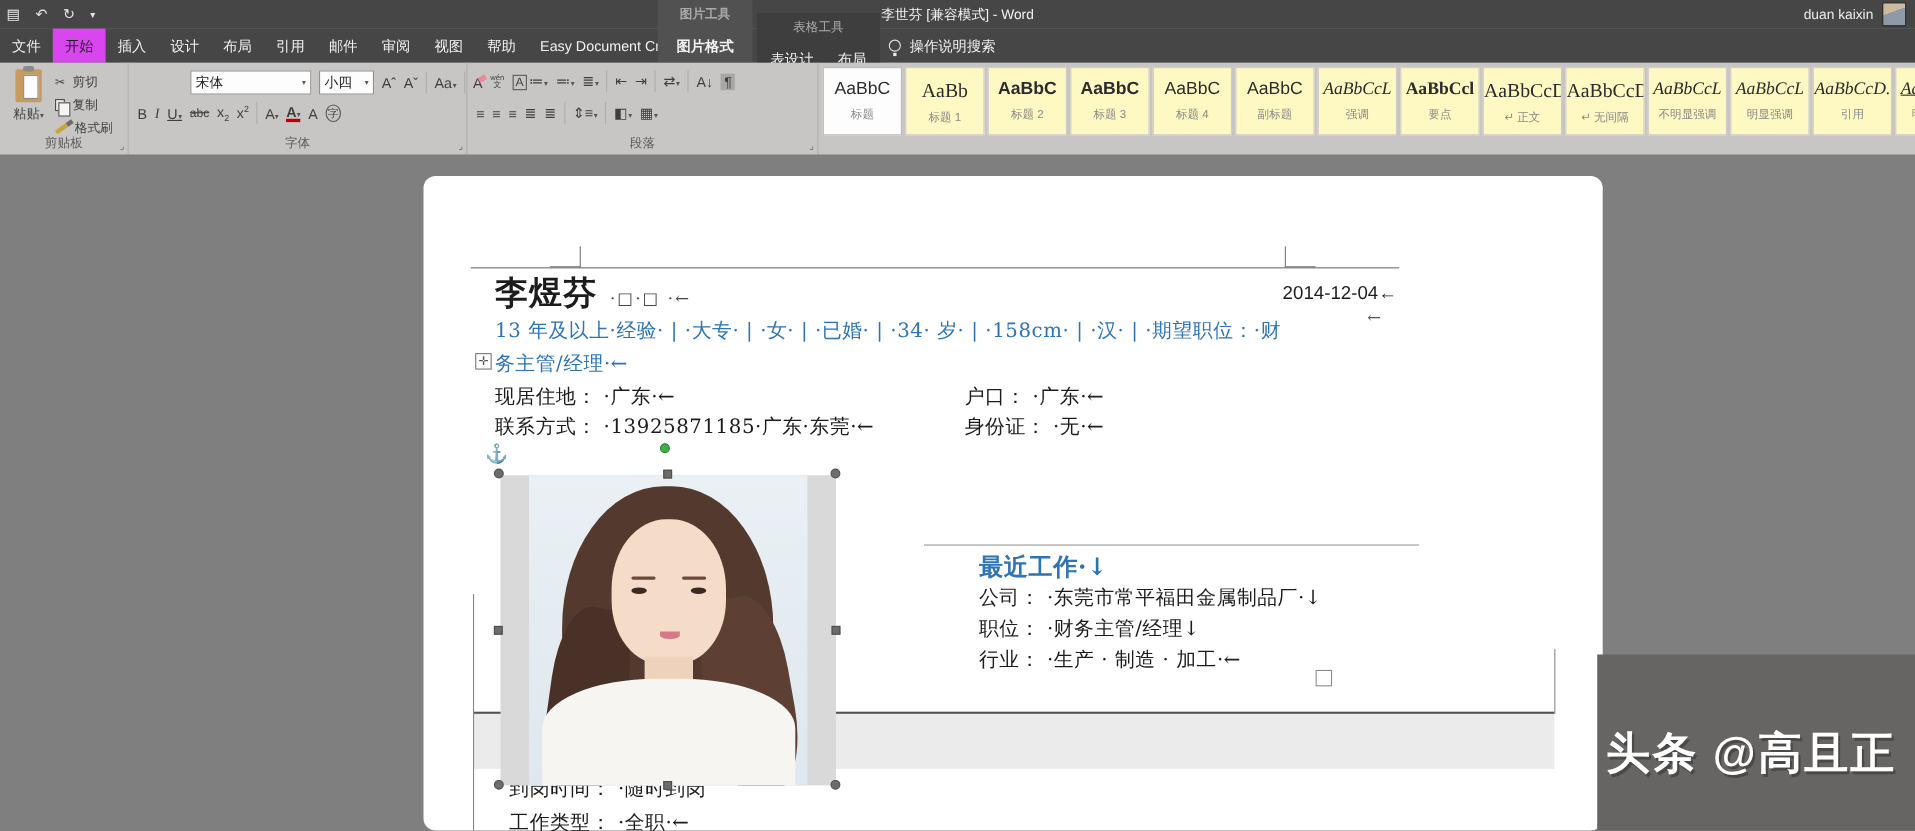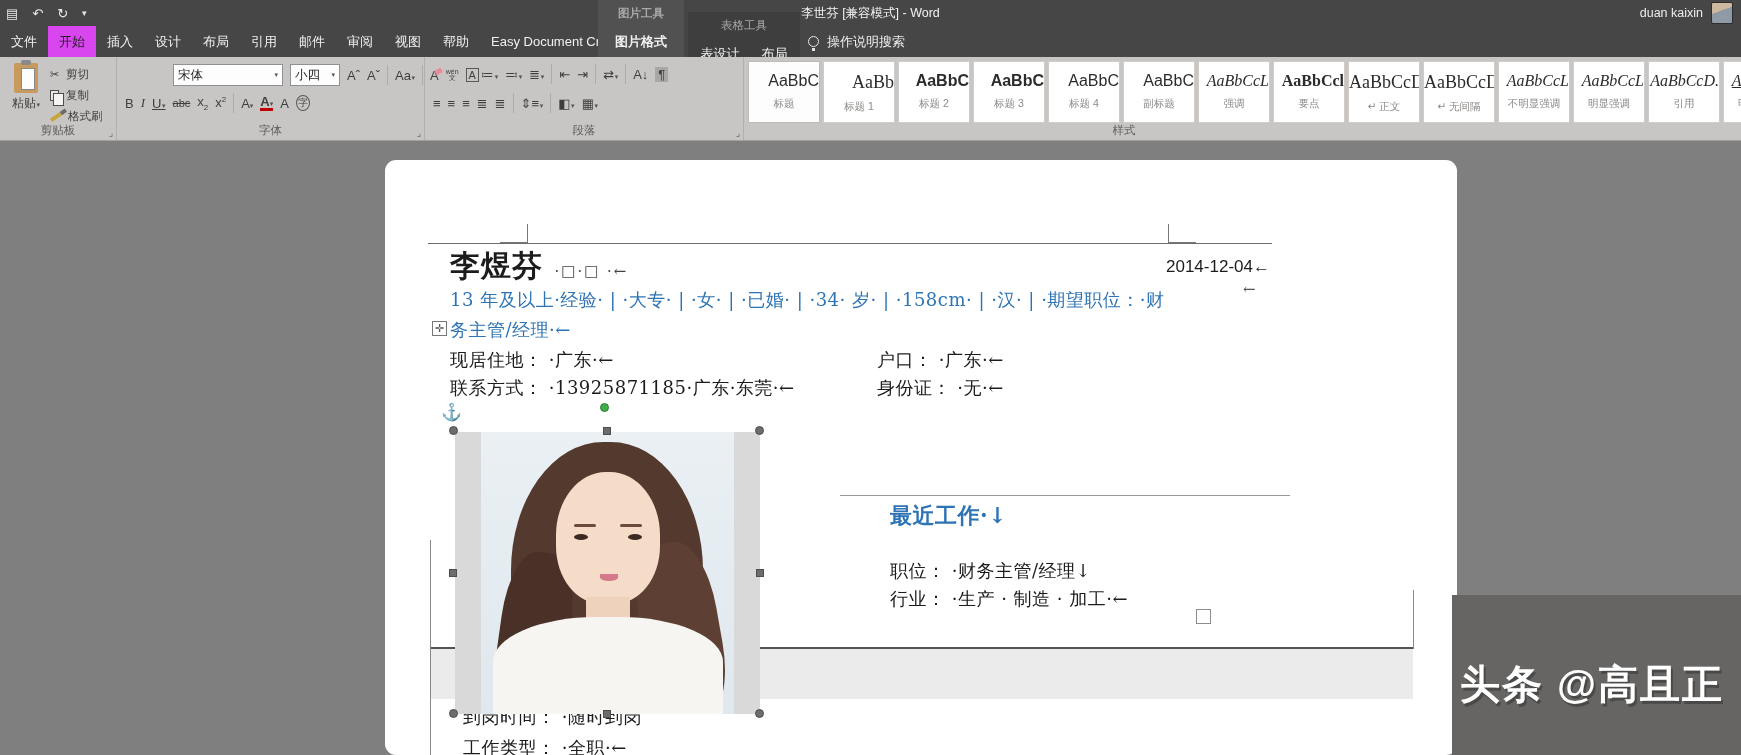--- a/index.html
+++ b/index.html
@@ -63,23 +63,23 @@
   .circled { border:1px solid #5a5856; border-radius:50%; font-size:10px; padding:0 1px; }
   .strike { text-decoration:line-through; font-size:11px; }
   .uline { text-decoration:underline; }
   .itl { font-style:italic; font-family:"Liberation Serif",serif; }
   .hl { background:#a9a7a5; padding:0 3px; }
   
   #g-par { left:425px; width:319px; }
   
   #g-styles { left:744px; width:997px; border-right:none; }
   #style-tiles { position:absolute; left:4px; top:4px; display:flex; gap:3px; width:1200px; }
-  .tile { width:72px; height:62px; background:#ffffff; border:1px solid #cfccca; text-align:center; padding-top:10px; cursor:default; flex:none; }
+  .tile { width:72px; height:62px; background:#fef9c3; border:1px solid #cfccca; text-align:center; padding-top:10px; cursor:default; flex:none; }
   .tile.sel { background:#fdfdfd; border-color:#bdbab8; }
-  .tile .prev { font-size:16px; color:#2c2c2c; white-space:nowrap; overflow:hidden; display:block;text-align:right; }
+  .tile .prev { font-size:16px; color:#2c2c2c; white-space:nowrap; overflow:hidden; display:block; }
   .tile .lbl { font-size:10.5px; color:#8b8987; display:block; margin-top:7px; white-space:nowrap; overflow:hidden; }
   .tile.serif .prev { font-family:"Liberation Serif",serif; font-size:18px; }
   .tile.bold .prev { font-weight:bold; }
   .tile.boldserif .prev { font-weight:bold; font-family:"Liberation Serif",serif; }
   .tile.italic .prev { font-style:italic; font-family:"Liberation Serif",serif; }
   .tile.underline .prev { text-decoration:underline; }
 
   
   #docarea { position:absolute; left:0; top:141px; width:1741px; height:614px; background:#7f7f7f; }
   #page { position:absolute; left:385px; top:19px; width:1072px; height:595px; background:#ffffff;
@@ -321,21 +321,20 @@
         </div>
         <div class="tile italic">
           <span class="prev">AaBbCcD.</span>
           <span class="lbl">引用</span>
         </div>
         <div class="tile italic underline">
           <span class="prev">AaBbCcL</span>
           <span class="lbl">明显引用</span>
         </div>
       </div>
-    <div class="glabel" style="width:760px">样式</div>
   </div>
 </div>
 
 <div id="docarea">
   <div id="page">
 
     <div class="crop l" style="left:115px;top:64px"></div>
     <div class="crop r" style="left:783px;top:64px"></div>
     <div class="hline" id="topline"></div>
 
@@ -352,20 +351,21 @@
 
     <div class="abs docline" style="left:65px;top:188px">现居住地： ·广东·←</div>
     <div class="abs docline" style="left:492px;top:188px">户口： ·广东·←</div>
     <div class="abs docline" style="left:65px;top:216px">联系方式： ·13925871185·广东·东莞·←</div>
     <div class="abs docline" style="left:492px;top:216px">身份证： ·无·←</div>
 
     <div class="abs anchor" style="left:56px;top:242px">⚓</div>
 
     <div class="hline" style="left:455px;top:335px;width:450px;background:#9a9896"></div>
     <div class="abs docline blue" style="left:505px;top:341px;font-weight:bold;font-size:22px">最近工作·↓</div>
+    <div class="abs docline" style="left:505px;top:371px">公司： ·东莞市常平福田金属制品厂·↓</div>
     <div class="abs docline" style="left:505px;top:399px">职位： ·财务主管/经理↓</div>
     <div class="abs docline" style="left:505px;top:427px">行业： ·生产 · 制造 · 加工·←</div>
     <div class="chkbox" style="left:811px;top:449px"></div>
 
     <div class="abs mark" style="left:74px;top:468px;font-size:15px">←</div>
     <div class="hline" id="thickline"></div>
     <div id="grayband"></div>
     <div class="vline" style="left:45px;top:380px;height:215px"></div>
     <div class="vline" style="left:1028px;top:430px;height:59px"></div>
 

